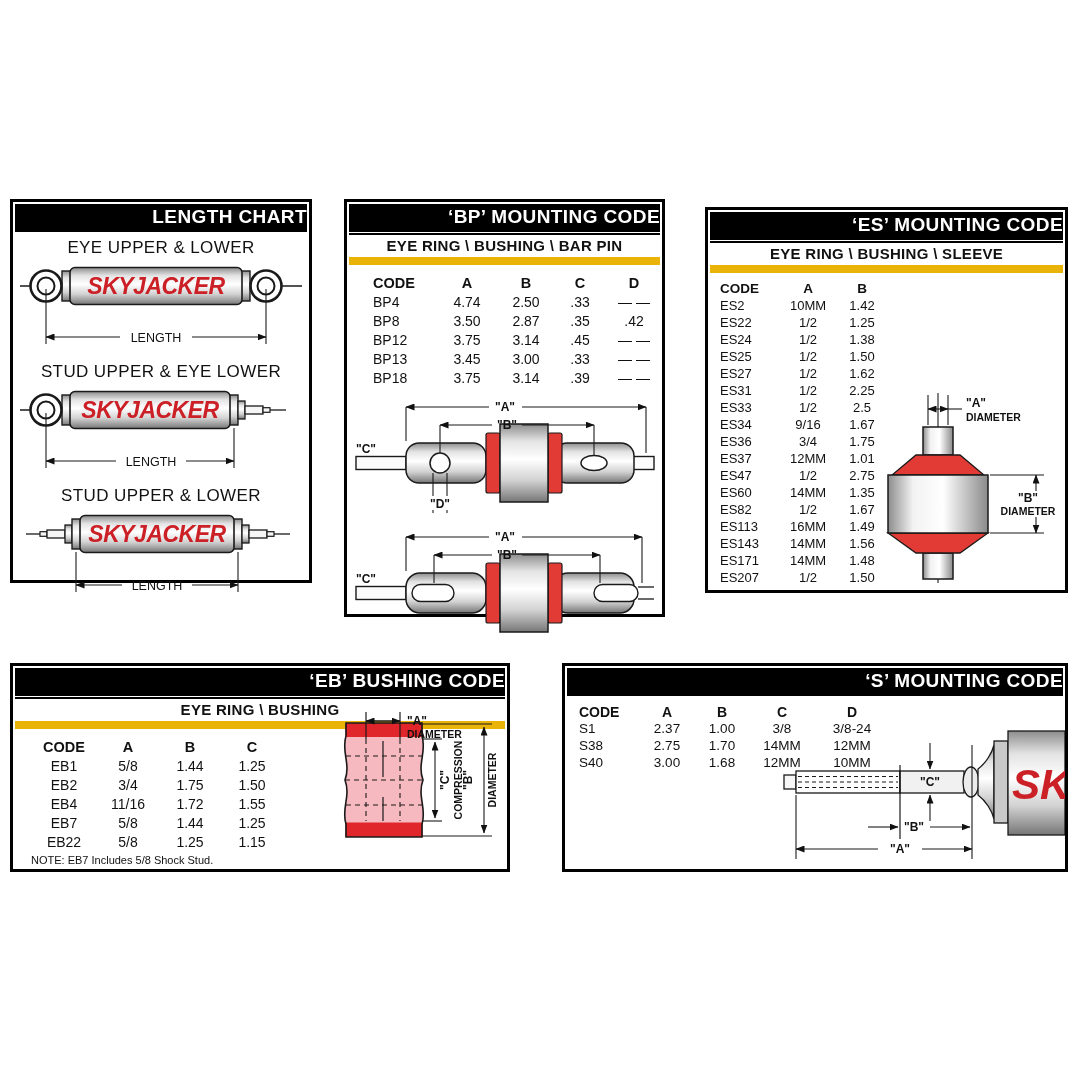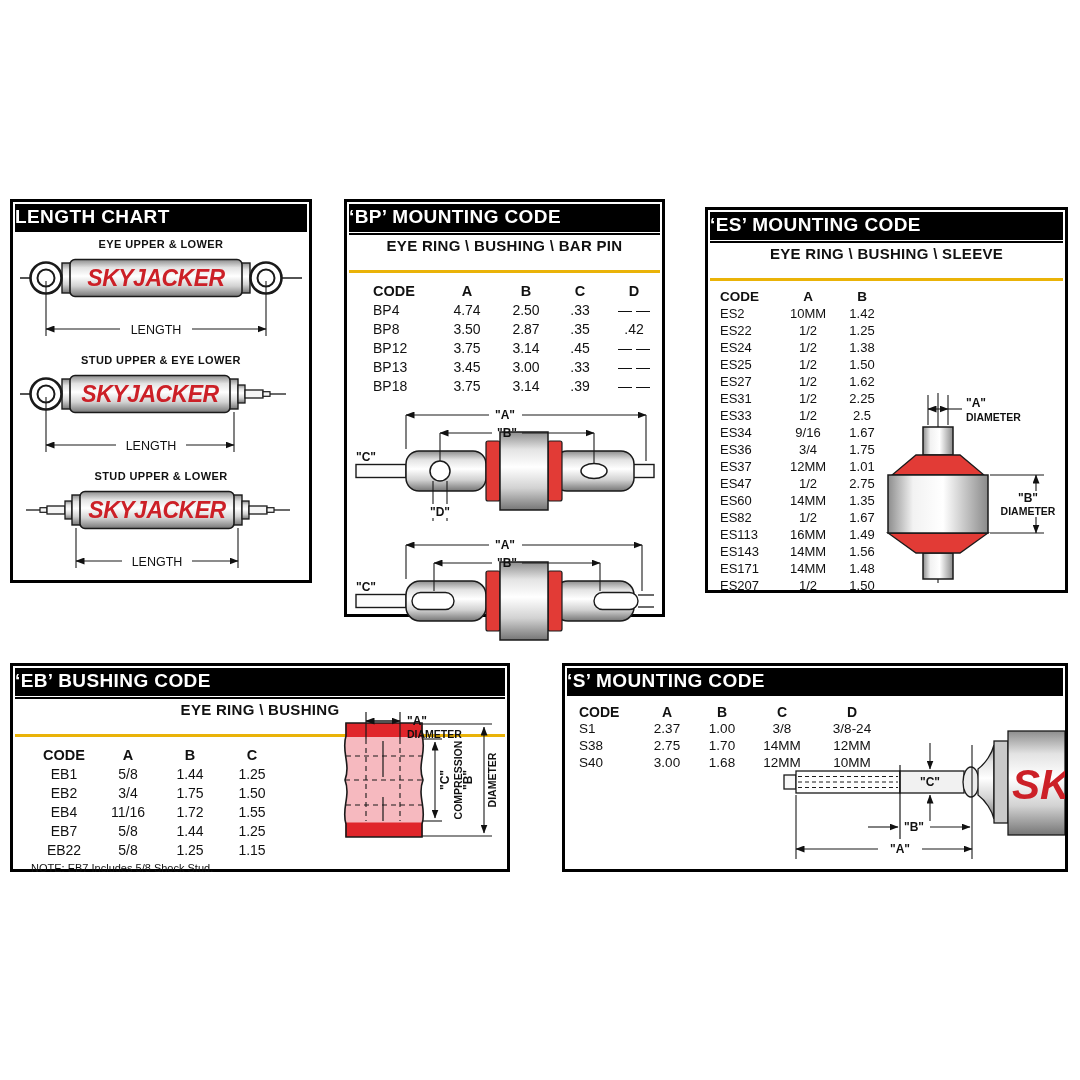--- a/index.html
+++ b/index.html
@@ -1,37 +1,37 @@
 <!DOCTYPE html>
 <html><head>
 <meta charset="utf-8">
 <style>
   *{margin:0;padding:0;box-sizing:border-box}
   html,body{width:1080px;height:1080px;background:#fff;font-family:"Liberation Sans",sans-serif;color:#111;position:relative;overflow:hidden}
   .panel{position:absolute;border:3px solid #000;background:#fff}
-  .panel-title{background:#000;color:#fff;font-weight:bold;text-align:left;font-size:19px;letter-spacing:.4px;margin:2px 2px 0 2px;padding:2px 0 4px}
-  .panel-sub{margin:1px 2px 0 2px;border-top:2px solid #000;border-bottom:3px solid #eab308;font-weight:bold;text-align:center;font-size:15px;letter-spacing:.3px;padding:2px 0 16px}
+  .panel-title{background:#000;color:#fff;font-weight:bold;text-align:right;font-size:19px;letter-spacing:.4px;margin:2px 2px 0 2px;padding:2px 0 4px}
+  .panel-sub{margin:1px 2px 0 2px;border-top:2px solid #000;border-bottom:8px solid #eab308;font-weight:bold;text-align:center;font-size:15px;letter-spacing:.3px;padding:2px 0 3px}
   .dtable{font-size:14px}
   .trow{display:grid;align-items:center}
   .trow .tcell{text-align:center}
   .trow .tcell:first-child{text-align:left}
   .thead .tcell{font-weight:bold;font-size:14.5px}
   
   #panel-bp{left:344px;top:199px;width:321px;height:418px}
   .bp-table{padding:8px 0 2px 26px}
   .bp-table .trow{grid-template-columns:64px 60px 58px 50px 58px;height:19px}
   
   #panel-es{left:705px;top:207px;width:363px;height:386px}
   .es-table{padding:7px 0 0 12px;font-size:13px}
   .es-table .trow{grid-template-columns:58px 60px 48px;height:17px}
   .es-table .thead .tcell{font-size:13.5px}
   
   #panel-length{left:10px;top:199px;width:302px;height:384px}
   .lc-section{text-align:center;margin-top:2px}
-  .lc-label{font-weight:bold;font-size:11px;letter-spacing:.4px;padding-top:4px}
+  .lc-label{font-weight:normal;font-size:17px;letter-spacing:.4px;padding-top:4px}
   
   #panel-eb{left:10px;top:663px;width:500px;height:209px}
   .eb-table{padding:8px 0 0 18px}
   .eb-table .trow{grid-template-columns:66px 62px 62px 62px;height:19px}
   .eb-table .trow .tcell:first-child{text-align:center}
   .eb-note{font-size:11px;padding:3px 0 0 18px}
   
   #panel-s{left:562px;top:663px;width:506px;height:209px}
   .s-table{padding:7px 0 0 14px;font-size:13.5px}
   .s-table .trow{grid-template-columns:60px 56px 54px 66px 74px;height:17px}

